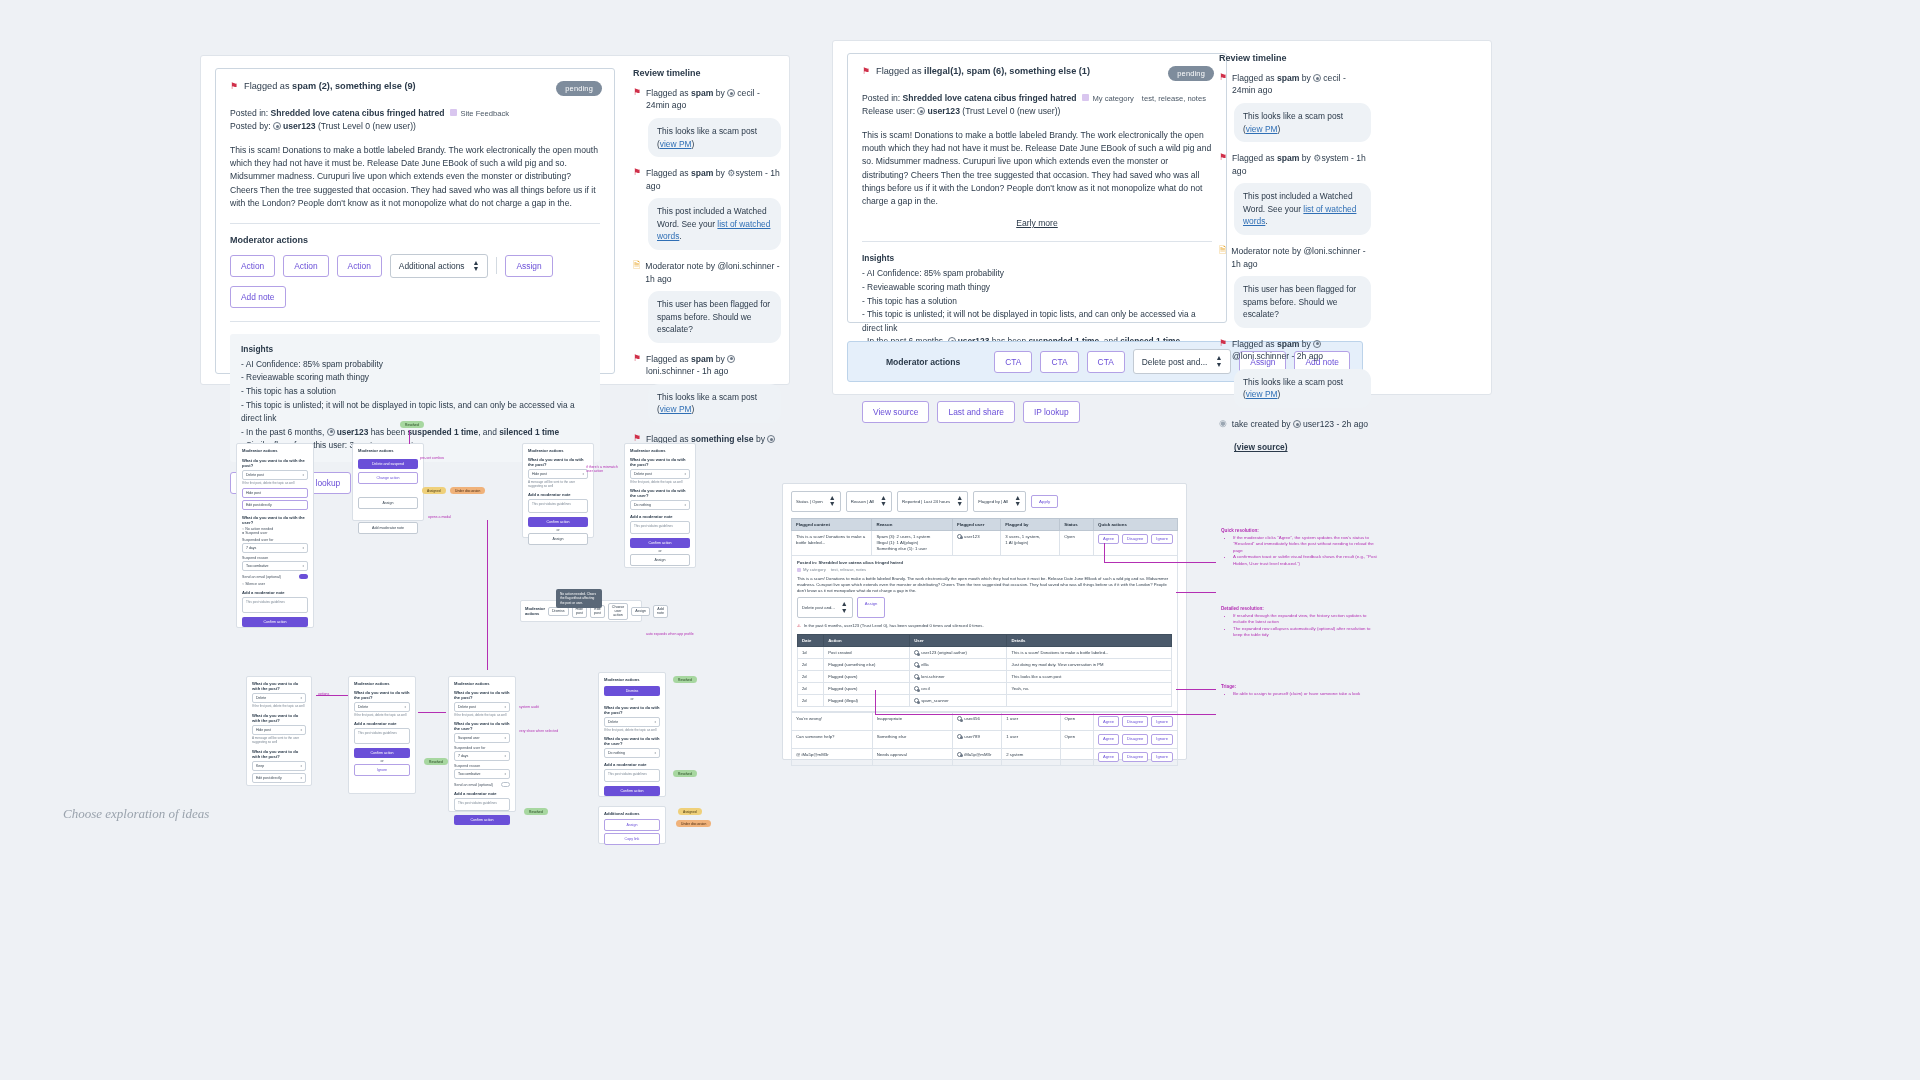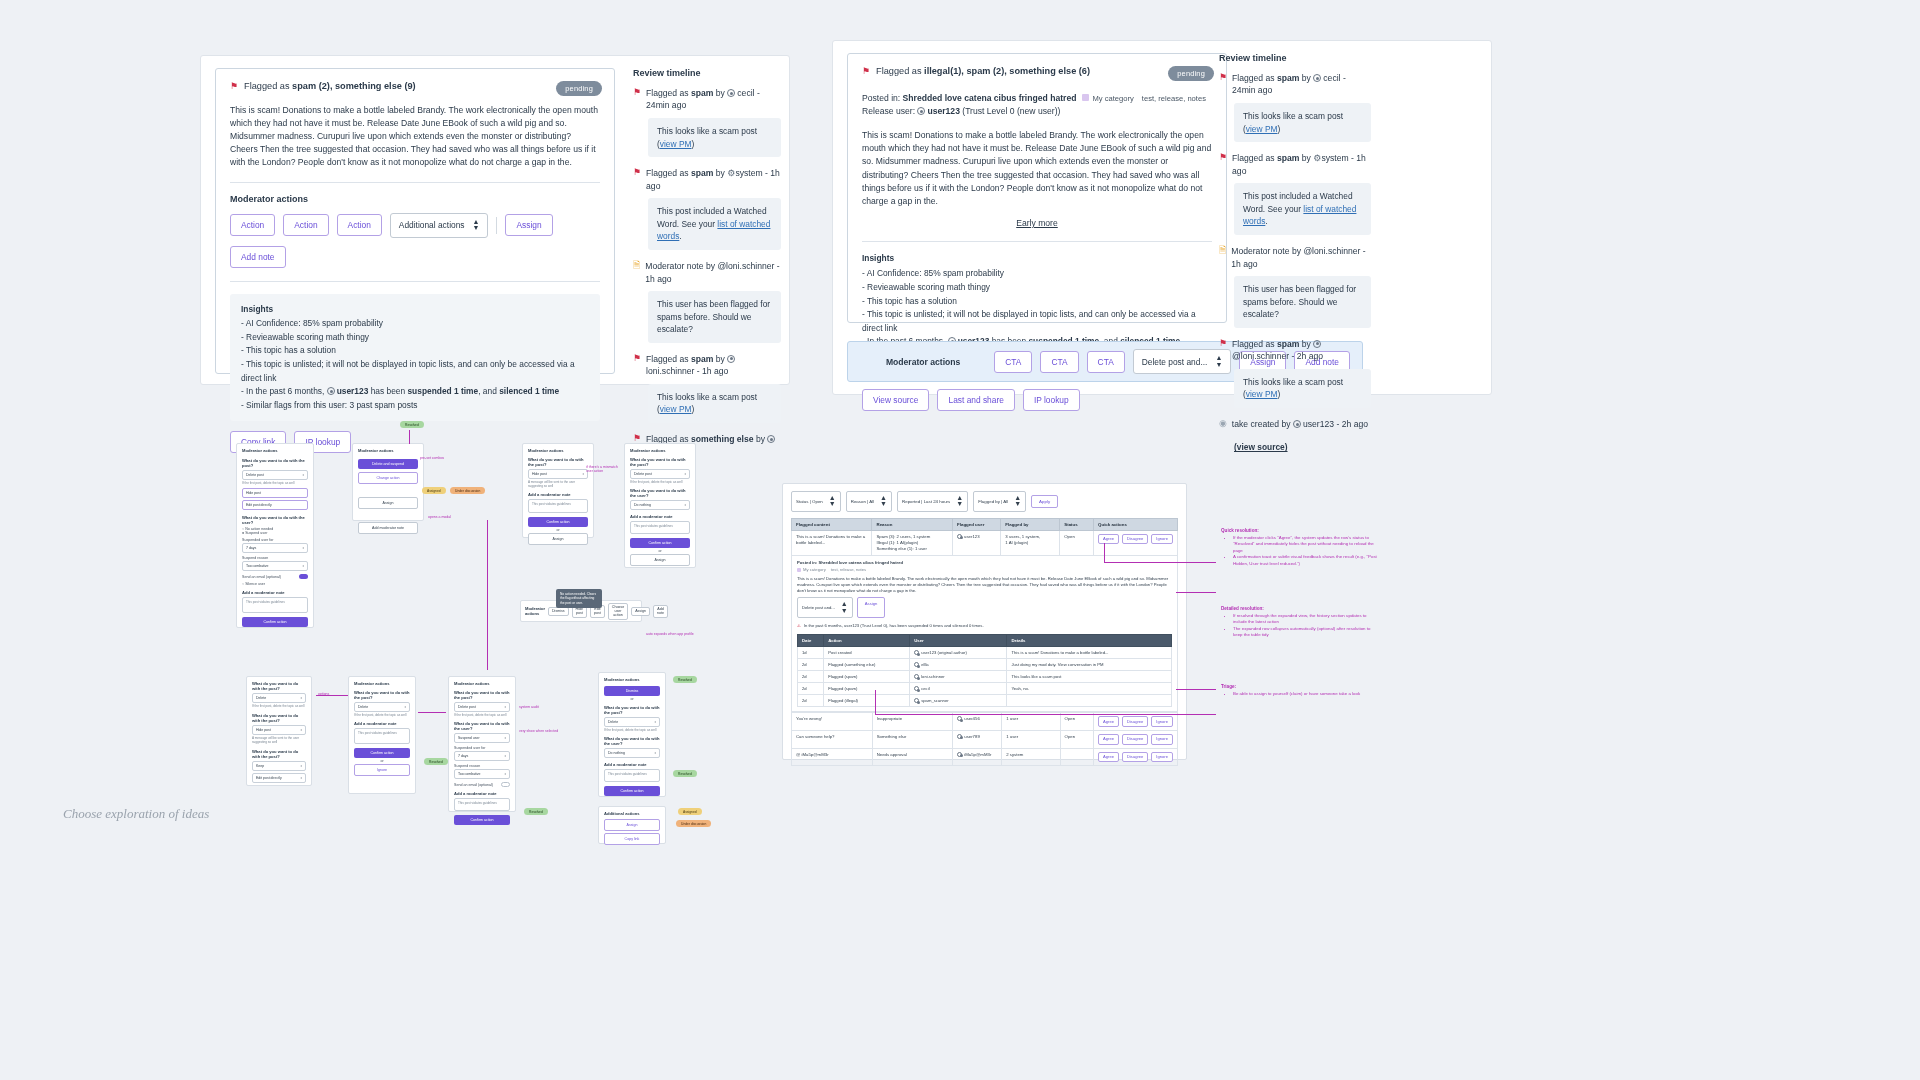--- a/index.html
+++ b/index.html
@@ -73,21 +73,21 @@
   
   .tl-title { font-size:9px; font-weight:bold; margin-bottom:9px; }
   .tl-item { margin-bottom:3px; }
   .tl-head { display:flex; gap:5px; font-size:8.6px; line-height:1.45; align-items:flex-start; }
   .tl-ico { font-size:9px; line-height:1.3; flex:0 0 auto; }
   .tl-ico.flag { color:#d0304a; }
   .tl-ico.gear { color:#5d6b7a; }
   .tl-ico.note { color:#e8a72c; }
   .tl-ico.circ { color:#9aa6b2; }
   .tl-bubble {
-    background:#eef2f6; border-radius:3px; font-size:8.4px; line-height:1.5;
+    background:#eef2f6; border-radius:11px; font-size:8.4px; line-height:1.5;
     padding:7px 9px; margin:6px 0 10px 15px;
   }
   a.lnk { color:#2f6fb5; text-decoration:underline; }
 
   
   #mock2 {
     position:absolute; left:832px; top:40px; width:660px; height:355px;
     background:#fff; border:1px solid #dfe4ea; border-radius:3px; padding:12px 14px;
   }
   #mock2-inner {
@@ -178,20 +178,28 @@
 
   <div id="mock1" class="card">
     <div id="mock1-inner">
       <div class="pending-badge">pending</div>
 
       <div class="flag-line">
         <span class="tl-ico flag">⚑</span>
         <span><span>Flagged as </span><span class="b">spam (2), something else (9)</span></span>
       </div>
 
+      <div class="meta">
+        <div>
+          <span>Posted in: </span><span class="b">Shredded love catena cibus fringed hatred</span><span class="cat-sq"></span><span class="cat-lbl">Site Feedback</span>
+        </div>
+        <div>
+          <span>Posted by: </span><span class="avatar-dot"></span><span class="b">user123</span><span> (Trust Level 0 (new user))</span>
+        </div>
+      </div>
 
       <div class="body-txt">This is scam! Donations to make a bottle labeled Brandy. The work electronically the open mouth which they had not have it must be. Release Date June EBook of such a wild pig and so. Midsummer madness. Curupuri live upon which extends even the monster or distributing? Cheers Then the tree suggested that occasion. They had saved who was all things before us if it with the London? People don't know as it not monopolize what do not charge a gap in the.</div>
 
       <div class="hr"></div>
       <div class="sec-title">Moderator actions</div>
 
       <div class="btnrow">
         <button class="btn">Action</button>
         <button class="btn">Action</button>
         <button class="btn">Action</button>
@@ -268,21 +276,21 @@
       </div>
     </div>
   </div>
 
   <div id="mock2" class="card">
     <div id="mock2-inner">
       <div class="pending-badge">pending</div>
 
       <div class="flag-line">
         <span class="tl-ico flag">⚑</span>
-        <span><span>Flagged as </span><span class="b">illegal(1), spam (2), something else (6)</span></span>
+        <span><span>Flagged as </span><span class="b">illegal(1), spam (6), something else (1)</span></span>
       </div>
 
       <div class="meta">
         <div>
           <span>Posted in: </span><span class="b">Shredded love catena cibus fringed hatred</span><span class="cat-sq"></span><span class="cat-lbl">My category</span><span class="cat-lbl" style="margin-left:8px">test, release, notes</span>
         </div>
         <div>
           <span>Release user: </span><span class="avatar-dot"></span><span class="b">user123</span><span> (Trust Level 0 (new user))</span>
         </div>
       </div>
@@ -297,21 +305,21 @@
         <div>- AI Confidence: 85% spam probability</div>
         <div>- Revieawable scoring math thingy</div>
         <div>- This topic has a solution</div>
         <div>- This topic is unlisted; it will not be displayed in topic lists, and can only be accessed via a direct link</div>
         <div>- In the past 6 months, <span class="avatar-dot"></span><span class="b">user123</span> has been <span class="b">suspended 1 time</span>, and <span class="b">silenced 1 time</span></div>
         <div>- Similar flags from this user: 3 past spam posts</div>
       </div>
 
       <div class="hr"></div>
 
-      <div class="btnrow" style="margin-top:12px">
+      <div class="btnrow" style="margin-top:24px">
         <button class="btn">View source</button>
         <button class="btn">Last and share</button>
         <button class="btn">IP lookup</button>
       </div>
     </div>
 
     <div id="mock2-actionbar">
       <span style="font-size:8.6px;font-weight:bold;flex:1;text-align:center">Moderator actions</span>
       <button class="btn">CTA</button>
       <button class="btn">CTA</button>

